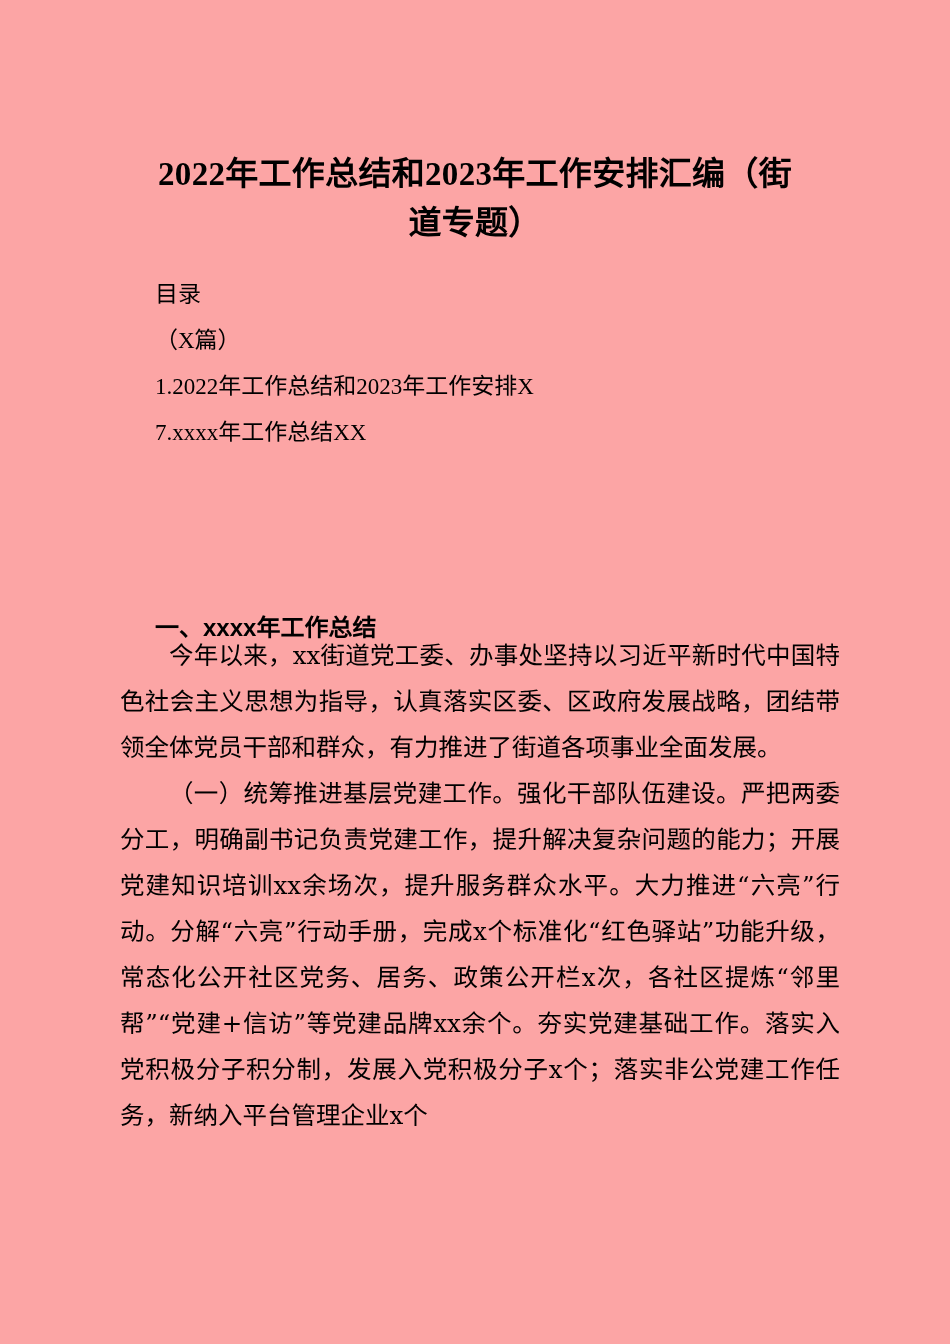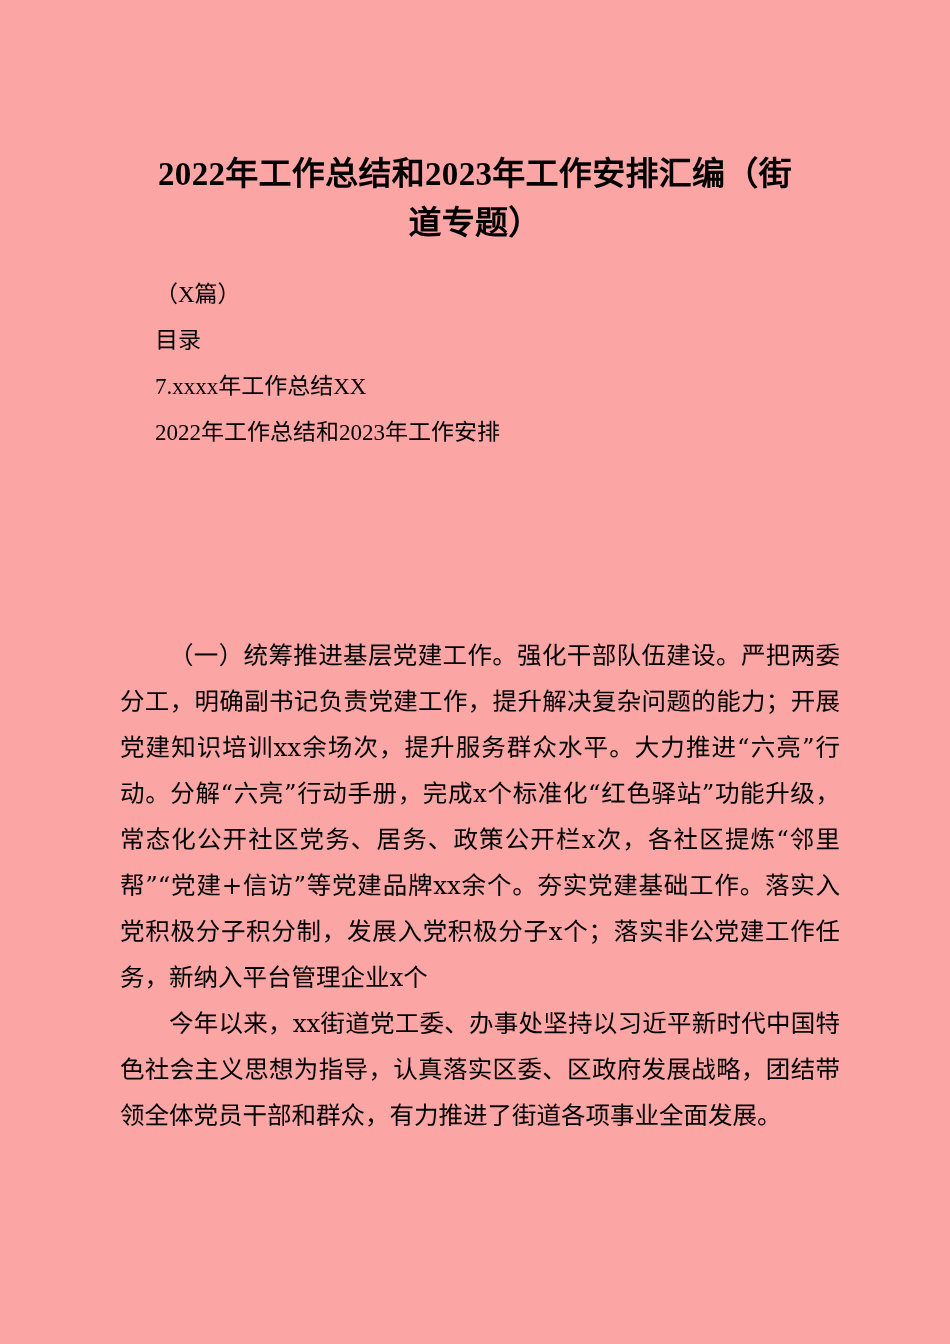--- a/index.html
+++ b/index.html
@@ -92,25 +92,26 @@
 </style>
 </head>
 <body>
 
 <div class="page">
 
   <h1 class="doc-title">2022年工作总结和2023年工作安排汇编（街
 道专题）</h1>
 
   <div class="front-matter">
+    <span class="fm-line">目录</span>
     <span class="fm-line">（X篇）</span>
-    <span class="fm-line">目录</span>
+    <span class="fm-line">1.2022年工作总结和2023年工作安排X</span>
     <span class="fm-line">7.xxxx年工作总结XX</span>
-    <span class="fm-line">2022年工作总结和2023年工作安排</span>
   </div>
 
+  <h2 class="section-heading">一、xxxx年工作总结</h2>
 
   <div class="body-block">
+    <p class="body-para">今年以来，xx街道党工委、办事处坚持以习近平新时代中国特色社会主义思想为指导，认真落实区委、区政府发展战略，团结带领全体党员干部和群众，有力推进了街道各项事业全面发展。</p>
     <p class="body-para">（一）统筹推进基层党建工作。强化干部队伍建设。严把两委分工，明确副书记负责党建工作，提升解决复杂问题的能力；开展党建知识培训xx余场次，提升服务群众水平。大力推进“六亮”行动。分解“六亮”行动手册，完成x个标准化“红色驿站”功能升级，常态化公开社区党务、居务、政策公开栏x次，各社区提炼“邻里帮”“党建+信访”等党建品牌xx余个。夯实党建基础工作。落实入党积极分子积分制，发展入党积极分子x个；落实非公党建工作任务，新纳入平台管理企业x个</p>
-    <p class="body-para">今年以来，xx街道党工委、办事处坚持以习近平新时代中国特色社会主义思想为指导，认真落实区委、区政府发展战略，团结带领全体党员干部和群众，有力推进了街道各项事业全面发展。</p>
   </div>
 
 </div>
 
 </body></html>

